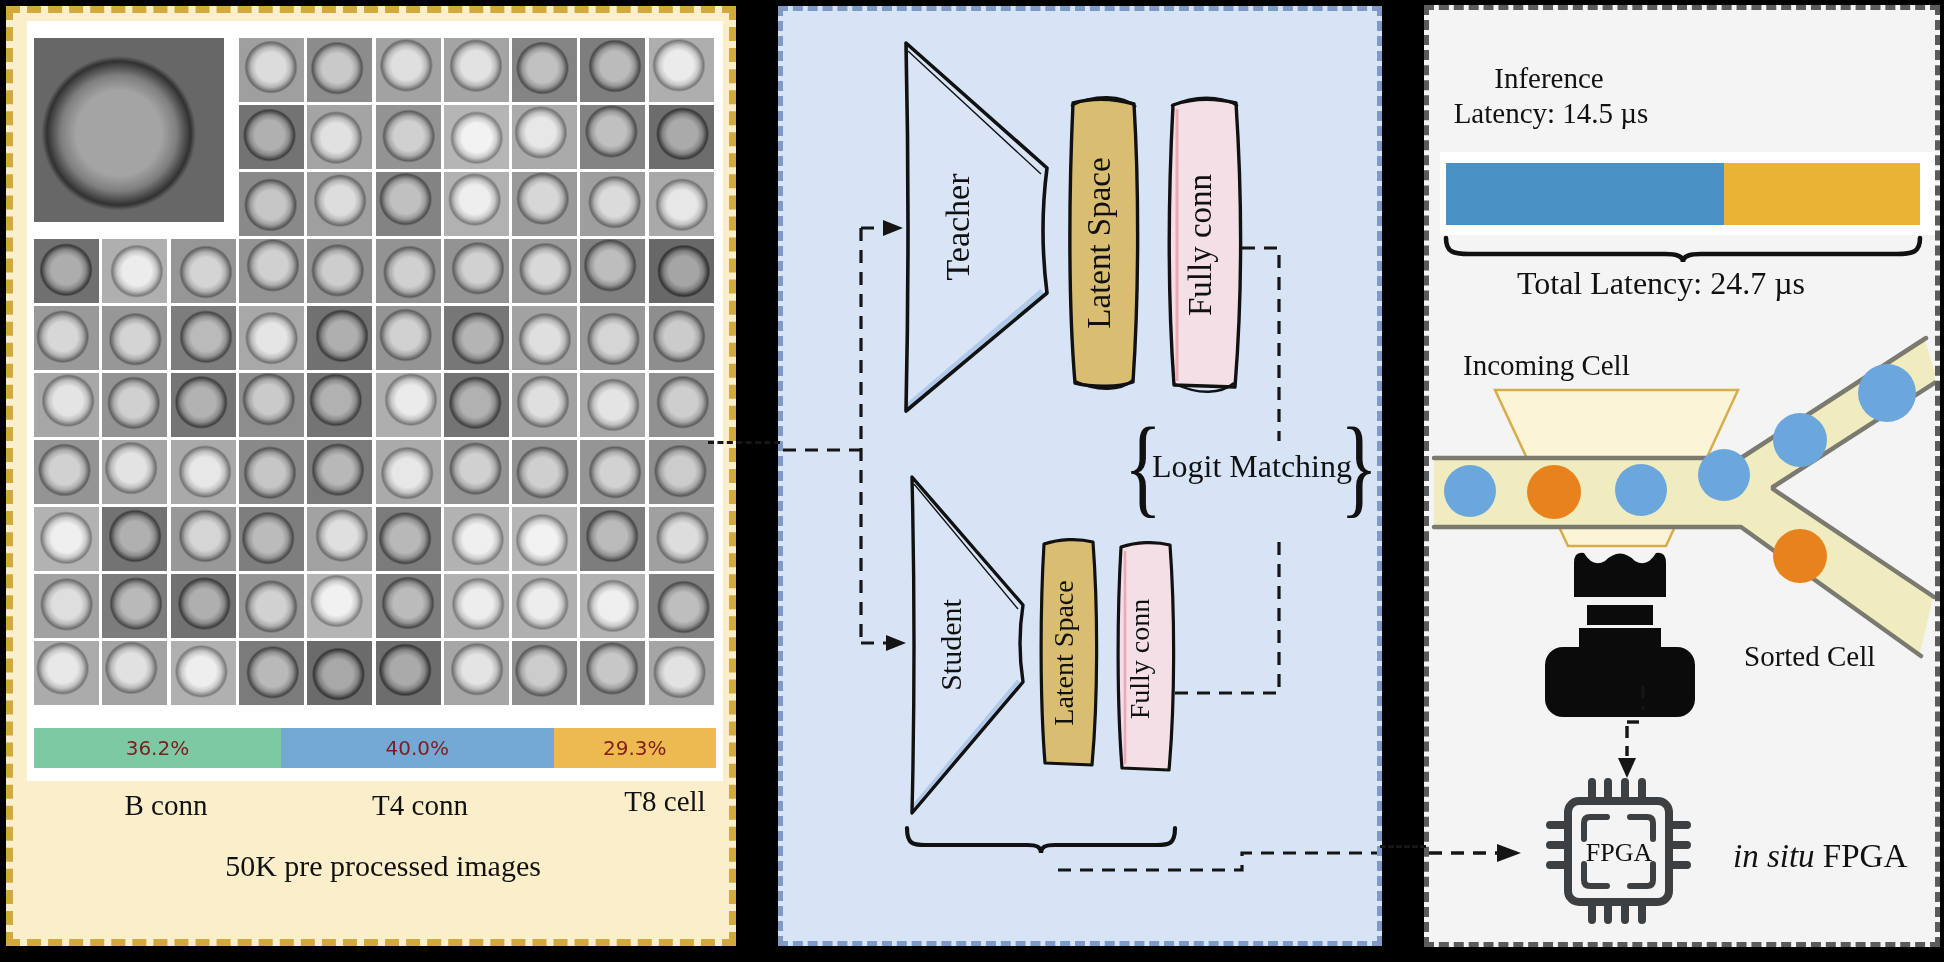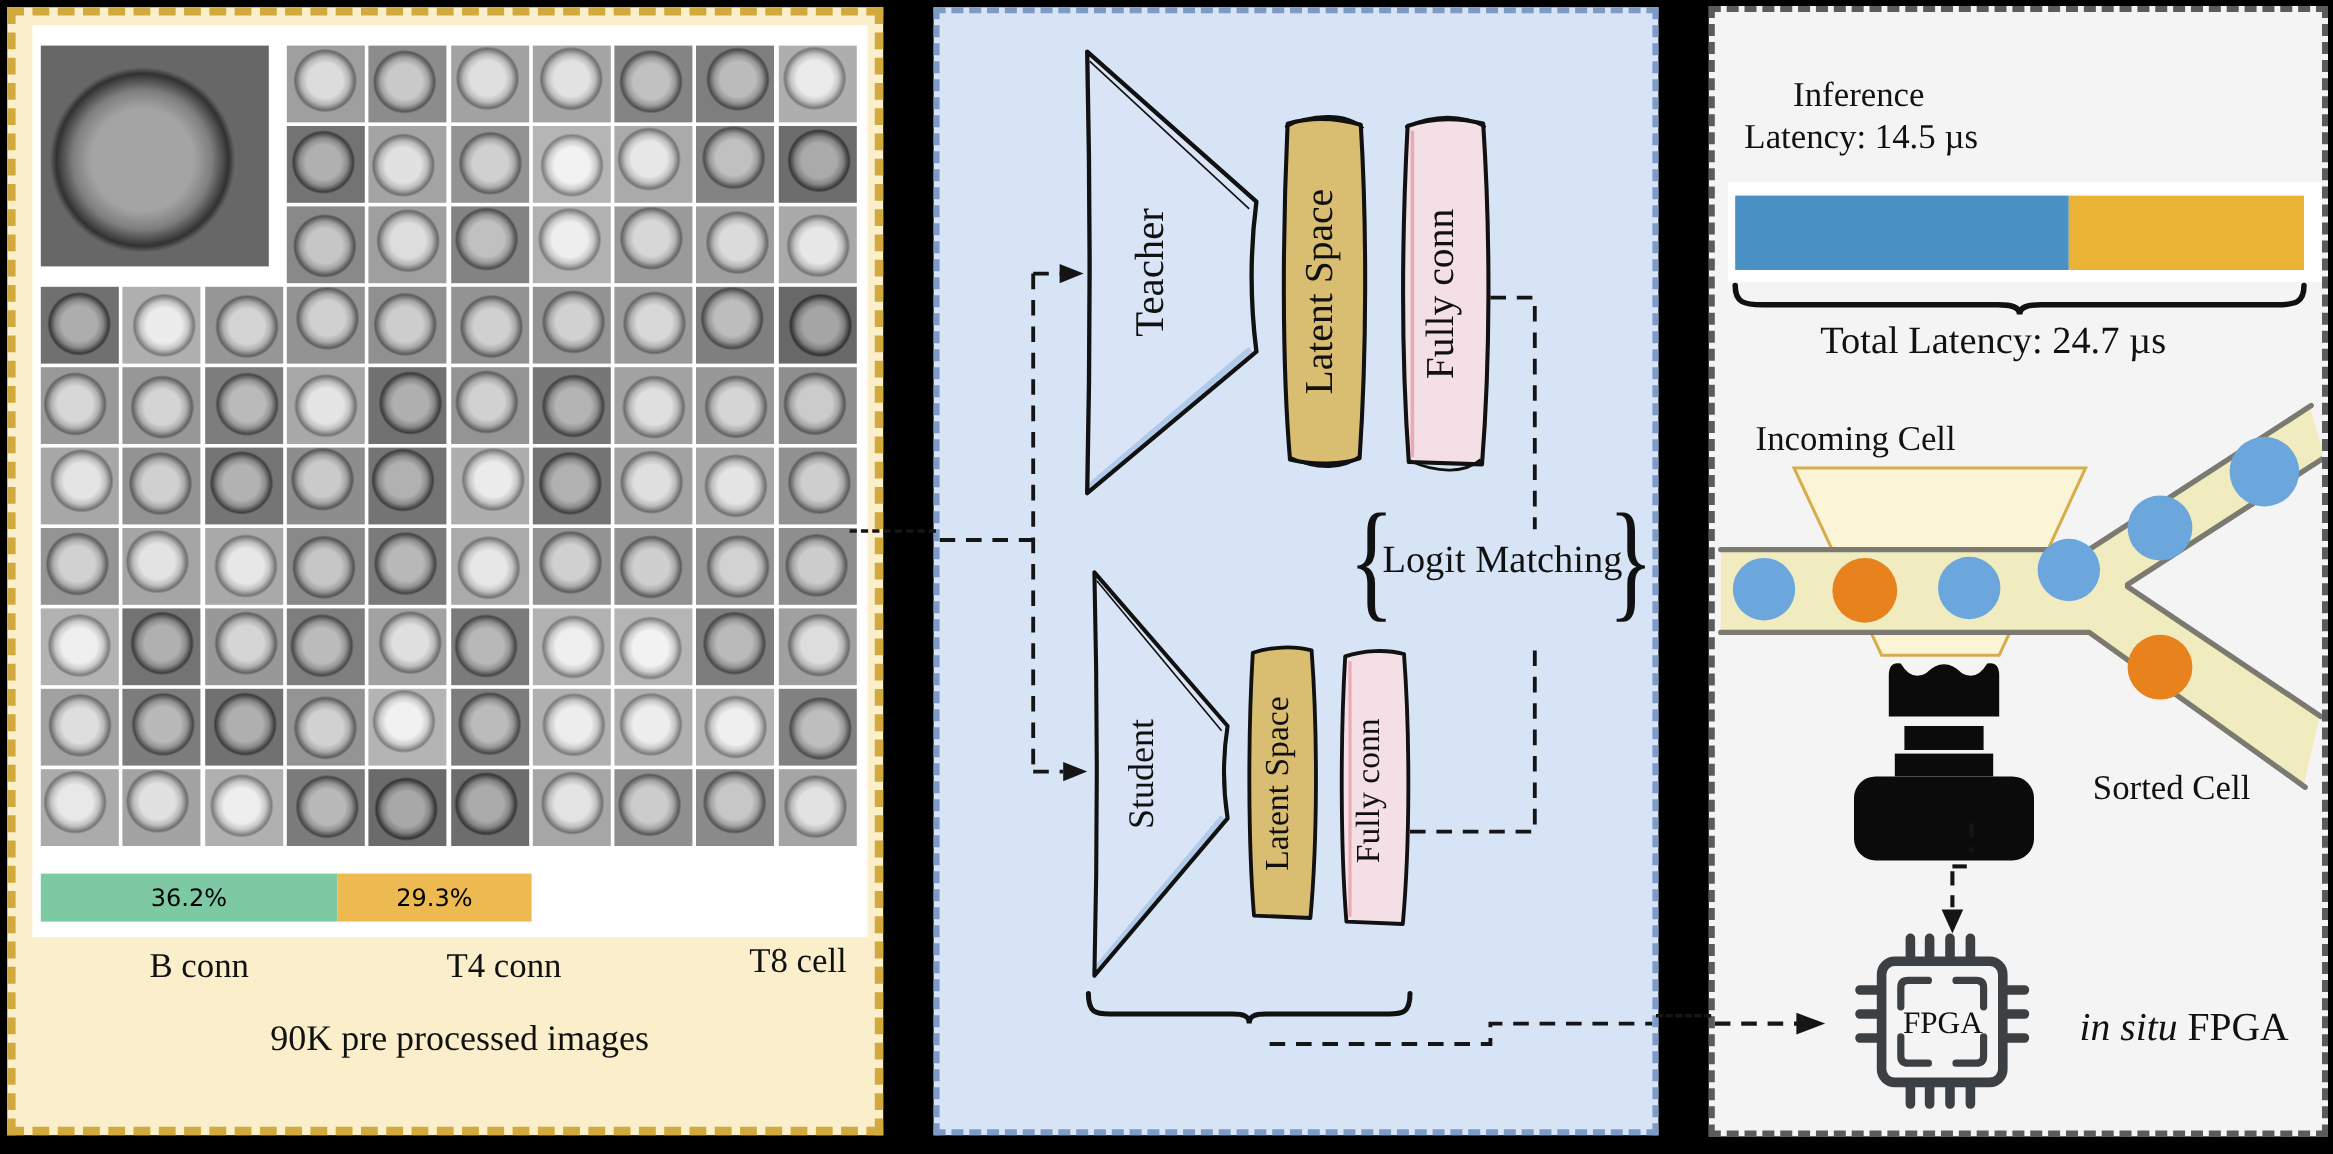--- a/index.html
+++ b/index.html
@@ -6,21 +6,21 @@
   #stage{position:relative;width:1944px;height:962px;background:#000;overflow:hidden;
          font-family:"Liberation Serif",serif;color:#111;}
   .panel{position:absolute;box-sizing:border-box;}
   #left-panel{left:6px;top:6px;width:730px;height:940px;background:#fbeecb;border:7px dashed #d2a93d;}
   #middle-panel{left:778px;top:6px;width:604px;height:940px;background:#d7e4f6;border:5px dashed #7e9bc7;}
   #right-panel{left:1424px;top:5px;width:516px;height:942px;background:#f4f4f4;border:5px dashed #5a5b5d;}
   #white-box{position:absolute;left:14px;top:8px;width:696px;height:760px;background:#fff;}
   .thumb{position:absolute;}
   #dist-bar{position:absolute;left:7px;top:707px;width:682px;height:40px;display:flex;}
   .seg{height:100%;display:flex;align-items:center;justify-content:center;
-       font-family:"DejaVu Sans","Liberation Sans",sans-serif;font-size:20px;color:#000000;}
+       font-family:"DejaVu Sans","Liberation Sans",sans-serif;font-size:20px;color:#7f1d1d;}
   .cell-label{position:absolute;font-size:29px;transform:translateX(-50%);white-space:nowrap;}
   #caption-80k{position:absolute;left:370px;top:836px;font-size:30px;transform:translateX(-50%);white-space:nowrap;}
   .connector{position:absolute;height:0;border-top:3px dashed #151515;}
   #connector-left{left:708px;top:441px;width:72px;}
   #connector-right{left:1380px;top:845px;width:46px;}
   svg text{font-family:"Liberation Serif",serif;fill:#111;}
   .em{font-style:italic;}
 </style>
 </head>
 <body>
@@ -118,27 +118,28 @@
           <div class="thumb" style="left: 211.9px; top: 620px; width: 65px; height: 63.5px; background: radial-gradient(26.67px at 51.9391% 48.9154%, rgb(185, 185, 185) 0px, rgb(185, 185, 185) 14.6685px, rgb(146, 146, 146) 20.0025px, rgb(70, 70, 70) 24.8031px, transparent 26.67px), rgb(123, 123, 123);"></div>
           <div class="thumb" style="left: 280.2px; top: 620px; width: 65px; height: 63.5px; background: radial-gradient(26.67px at 48.4666% 51.7746%, rgb(168, 168, 168) 0px, rgb(168, 168, 168) 14.6685px, rgb(130, 130, 130) 20.0025px, rgb(53, 53, 53) 24.8031px, transparent 26.67px), rgb(107, 107, 107);"></div>
           <div class="thumb" style="left: 348.5px; top: 620px; width: 65px; height: 63.5px; background: radial-gradient(26.67px at 44.8545% 45.1933%, rgb(170, 170, 170) 0px, rgb(170, 170, 170) 14.6685px, rgb(132, 132, 132) 20.0025px, rgb(55, 55, 55) 24.8031px, transparent 26.67px), rgb(109, 109, 109);"></div>
           <div class="thumb" style="left: 416.8px; top: 620px; width: 65px; height: 63.5px; background: radial-gradient(26.67px at 50.9131% 43.9915%, rgb(228, 228, 228) 0px, rgb(228, 228, 228) 14.6685px, rgb(189, 189, 189) 20.0025px, rgb(113, 113, 113) 24.8031px, transparent 26.67px), rgb(166, 166, 166);"></div>
           <div class="thumb" style="left: 485.1px; top: 620px; width: 65px; height: 63.5px; background: radial-gradient(26.67px at 45.0635% 46.3095%, rgb(204, 204, 204) 0px, rgb(204, 204, 204) 14.6685px, rgb(166, 166, 166) 20.0025px, rgb(89, 89, 89) 24.8031px, transparent 26.67px), rgb(143, 143, 143);"></div>
           <div class="thumb" style="left: 553.4px; top: 620px; width: 65px; height: 63.5px; background: radial-gradient(26.67px at 49.4427% 42.8481%, rgb(199, 199, 199) 0px, rgb(199, 199, 199) 14.6685px, rgb(161, 161, 161) 20.0025px, rgb(84, 84, 84) 24.8031px, transparent 26.67px), rgb(138, 138, 138);"></div>
           <div class="thumb" style="left: 621.7px; top: 620px; width: 65px; height: 63.5px; background: radial-gradient(26.67px at 47.0321% 48.6103%, rgb(226, 226, 226) 0px, rgb(226, 226, 226) 14.6685px, rgb(188, 188, 188) 20.0025px, rgb(111, 111, 111) 24.8031px, transparent 26.67px), rgb(165, 165, 165);"></div>
         </div>
       <div id="dist-bar">
         <div class="seg" style="width: 36.2%; background: rgb(125, 201, 164);">36.2%</div>
+        <div class="seg" style="width: 40%; background: rgb(116, 169, 214);">40.0%</div>
         <div class="seg" style="width: 23.8%; background: rgb(236, 186, 81);">29.3%</div>
       </div>
     </div>
     <div class="cell-label" style="left:153px;top:776px">B conn</div>
     <div class="cell-label" style="left:407px;top:776px">T4 conn</div>
     <div class="cell-label" style="left:652px;top:772px">T8 cell</div>
-    <div id="caption-80k">90K pre processed images</div>
+    <div id="caption-80k">50K pre processed images</div>
   </div>
 
   <div id="middle-panel" class="panel">
     <svg width="594" height="930" viewBox="0 0 594 930">
 
       <g stroke="#151515" stroke-width="3.2" fill="none" stroke-dasharray="13 9">
         <path d="M0,439 H78"></path>
         <path d="M78,217 V632"></path>
         <path d="M78,217 H103"></path>
         <path d="M78,632 H103"></path>

